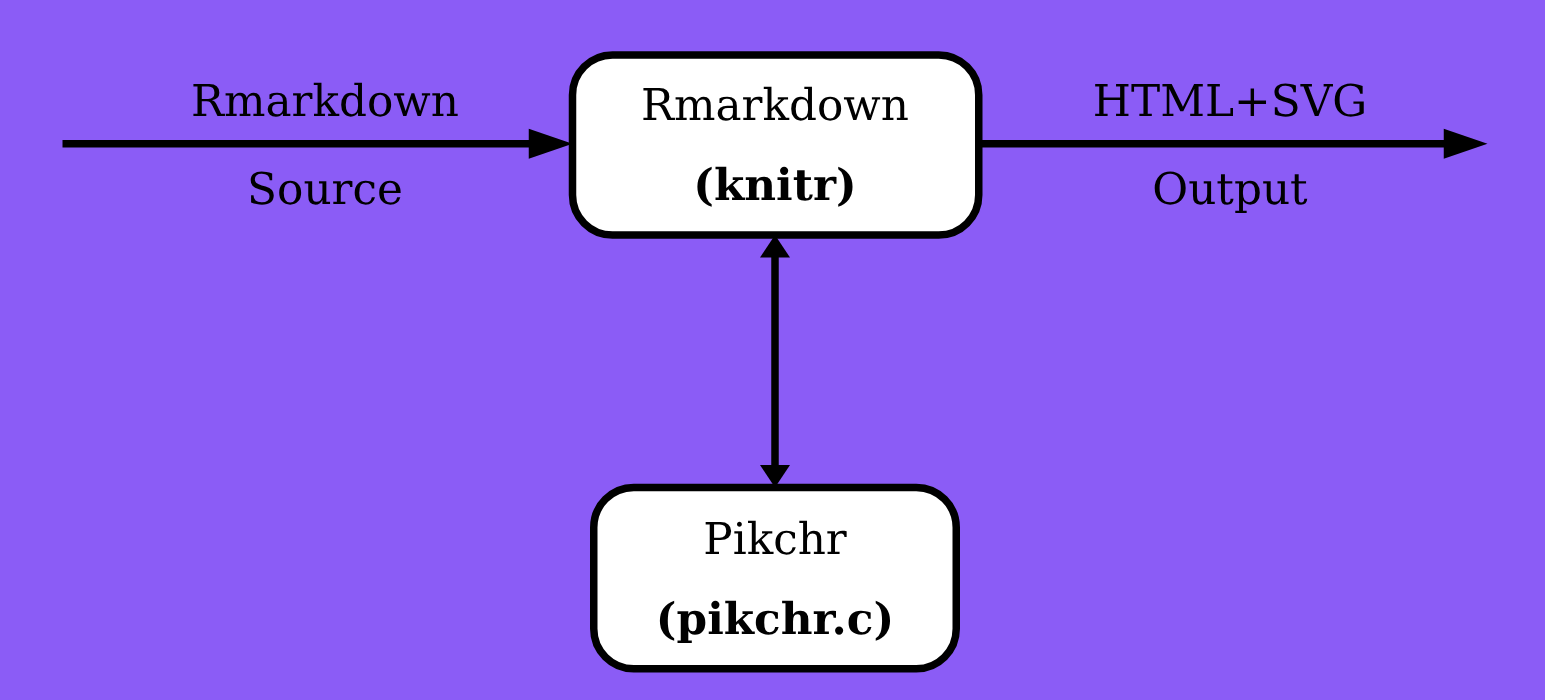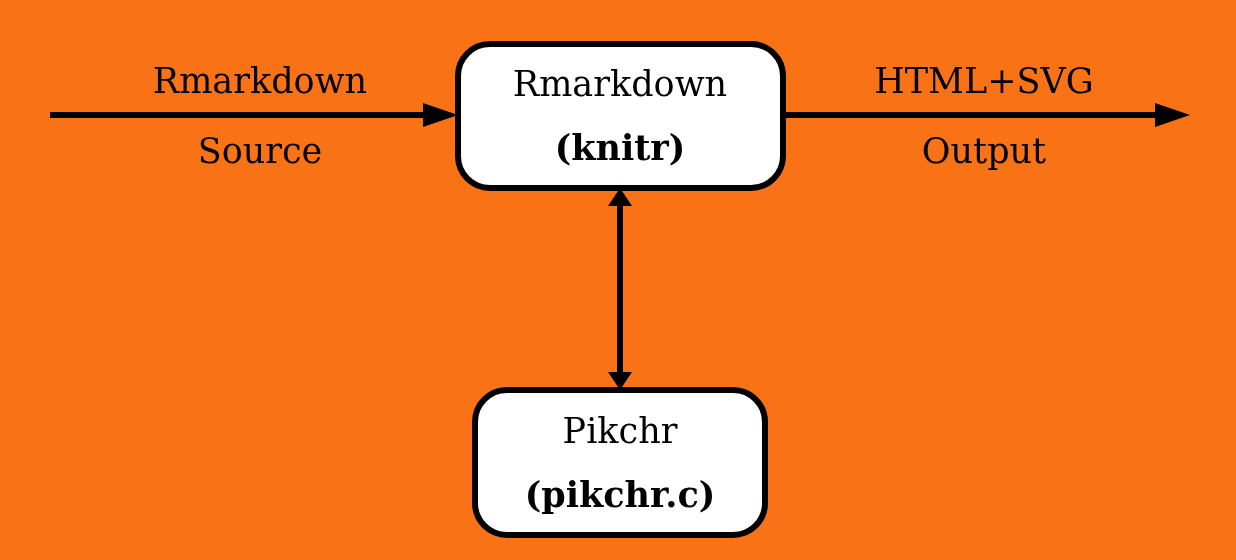--- a/index.html
+++ b/index.html
@@ -7,21 +7,21 @@
     padding: 0;
     background: #ffffff;
   }
   body {
     font-family: "DejaVu Serif", serif;
   }
   #canvas {
     position: relative;
     width: 1236px;
     height: 560px;
-    background: #f97316;
+    background: #8b5cf6;
     overflow: hidden;
   }
   #diagram-svg {
     position: absolute;
     left: 0;
     top: 0;
     width: 1236px;
     height: 560px;
   }
   .dg-text {

